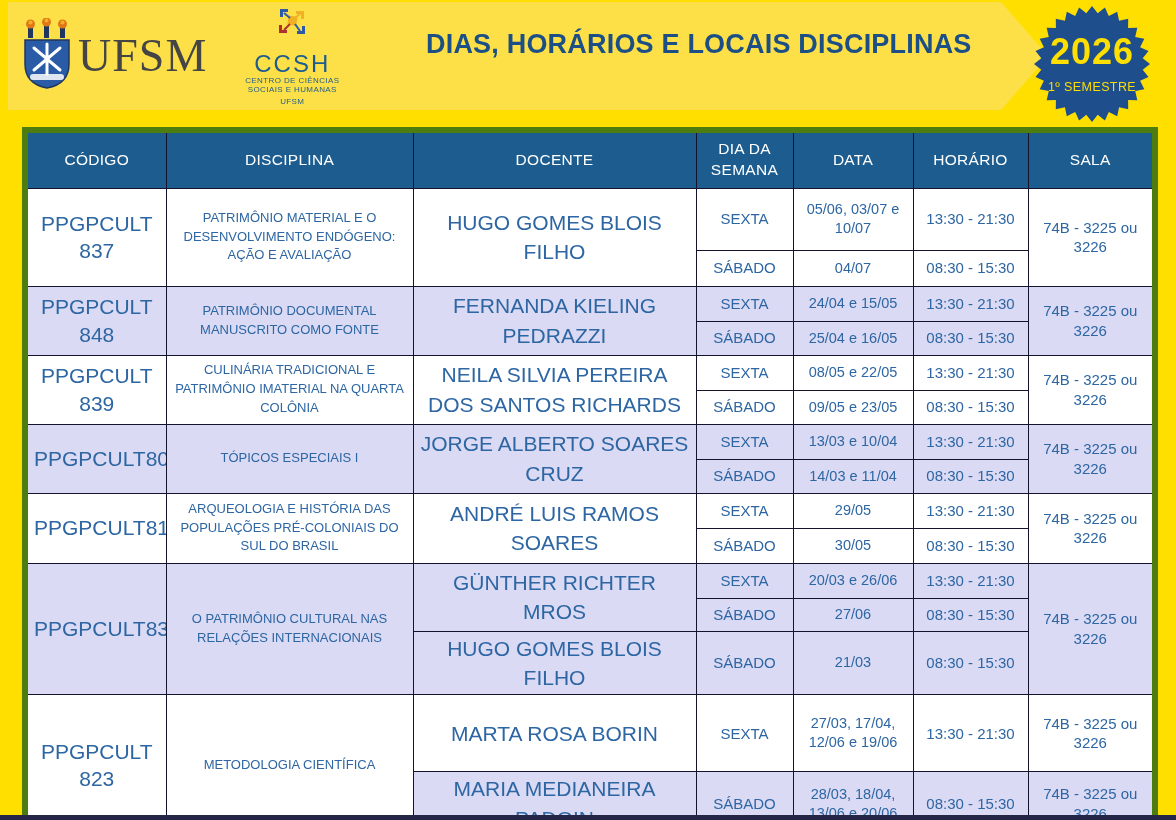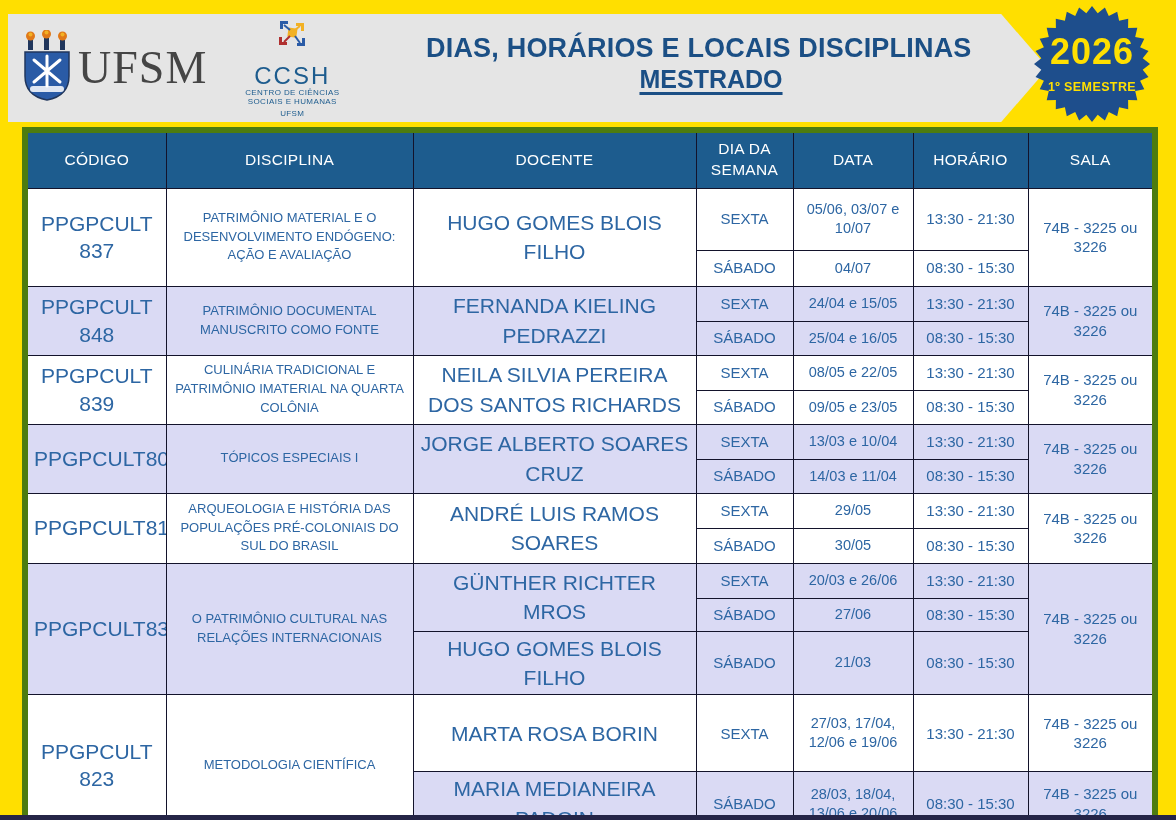--- a/index.html
+++ b/index.html
@@ -1,48 +1,48 @@
 <!DOCTYPE html>
 <html><head>
 <meta charset="utf-8">
 <style>
   * { margin:0; padding:0; box-sizing:border-box; }
   body { font-family:"Liberation Sans", sans-serif; }
   .canvas { position:relative; width:1176px; height:820px; background:#ffdf00; overflow:hidden; }
 
   
   .band {
-    position:absolute; left:8px; top:14px; width:1040px; height:108px;
-    background:#e5e5e5;
+    position:absolute; left:8px; top:2px; width:1040px; height:108px;
+    background:#fde047;
     clip-path:polygon(0 0, 95.5% 0, 100% 50%, 95.5% 100%, 0 100%);
     display:flex; align-items:center;
   }
   .logos { display:flex; align-items:center; gap:26px; padding-left:14px; }
   .ufsm-logo { display:flex; align-items:center; gap:6px; }
   .ufsm-text { font-family:"Liberation Serif", serif; font-size:46px; color:#454545; letter-spacing:1px; }
   .ccsh-logo { text-align:center; width:118px; line-height:1.12; }
   .ccsh-acronym { font-size:24px; color:#1d5c8e; letter-spacing:2px; font-weight:400; margin-top:8px; }
   .ccsh-line { font-size:8px; color:#1d5c8e; letter-spacing:.4px; }
   .ccsh-line.u { margin-top:3px; }
   .ppg-logo { text-align:center; width:132px; line-height:1.2; }
   .ppg-line1 { font-size:8.5px; color:#8a7a66; margin-top:3px; }
   .ppg-line2 { font-family:"Liberation Serif", serif; font-weight:bold; font-size:15px; color:#8c1f28; }
 
   .titles { position:absolute; left:418px; top:17px; width:570px; }
   .t1 { font-size:17px; font-weight:bold; color:#1b4f85; letter-spacing:.2px; }
-  .t2 { font-size:27px; font-weight:800; color:#1b4f85; letter-spacing:.2px; margin-top:2px; }
+  .t2 { font-size:27px; font-weight:800; color:#1b4f85; letter-spacing:.2px; margin-top:10px; }
   .t3 { font-size:25px; font-weight:800; color:#1b4f85; text-align:center;
         text-decoration:underline; text-decoration-thickness:3px; text-underline-offset:4px; margin-top:1px; }
 
   
   .badge { position:absolute; left:1032px; top:4px; width:120px; height:118px; }
   .badge svg { position:absolute; inset:0; }
   .badge-text { position:absolute; inset:0; display:flex; flex-direction:column; align-items:center; justify-content:center; padding-top:2px; }
   .badge-year { font-size:36px; font-weight:800; color:#ffdf00; letter-spacing:1px; line-height:1; }
-  .badge-sem  { font-size:12.5px; font-weight:700; color:#ffdf00; letter-spacing:.4px; margin-top:10px; }
+  .badge-sem  { font-size:12.5px; font-weight:400; color:#ffdf00; letter-spacing:.4px; margin-top:10px; }
 
   
   table.sched { position:absolute; left:22px; top:127px; width:1130px;
     border-collapse:collapse; table-layout:fixed; background:#fff; }
   table.sched th, table.sched td {
     border:1.5px solid #13132b; text-align:center; vertical-align:middle;
     padding:2px 6px; overflow:hidden;
   }
   table.sched { border:6px solid #4d7c0f; }
   th { background:#1d5c8e; color:#ffffff; font-weight:400; font-size:15.5px; letter-spacing:.3px; line-height:1.35; }
@@ -103,21 +103,20 @@
         <div class="ccsh-acronym">CCSH</div>
         <div class="ccsh-line">CENTRO DE CIÊNCIAS</div>
         <div class="ccsh-line">SOCIAIS E HUMANAS</div>
         <div class="ccsh-line u">UFSM</div>
       </div>
 
     </div>
 
     <div class="titles">
       <div class="t2">DIAS, HORÁRIOS E LOCAIS DISCIPLINAS</div>
-      <div class="t3">MESTRADO</div>
     </div>
   </div>
 
   <div class="badge">
     <svg viewBox="0 0 120 120">
       <polygon id="starburst" points="118.0,60.0 110.7,65.7 116.5,72.9 108.1,76.8 112.3,85.2 103.2,87.1 105.3,96.2 96.1,96.1 96.2,105.3 87.1,103.2 85.2,112.3 76.8,108.1 72.9,116.5 65.7,110.7 60.0,118.0 54.3,110.7 47.1,116.5 43.2,108.1 34.8,112.3 32.9,103.2 23.8,105.3 23.9,96.1 14.7,96.2 16.8,87.1 7.7,85.2 11.9,76.8 3.5,72.9 9.3,65.7 2.0,60.0 9.3,54.3 3.5,47.1 11.9,43.2 7.7,34.8 16.8,32.9 14.7,23.8 23.9,23.9 23.8,14.7 32.9,16.8 34.8,7.7 43.2,11.9 47.1,3.5 54.3,9.3 60.0,2.0 65.7,9.3 72.9,3.5 76.8,11.9 85.2,7.7 87.1,16.8 96.2,14.7 96.1,23.9 105.3,23.8 103.2,32.9 112.3,34.8 108.1,43.2 116.5,47.1 110.7,54.3" fill="#1e4e8c"></polygon>
     </svg>
     <div class="badge-text">
       <div class="badge-year">2026</div>
       <div class="badge-sem">1º SEMESTRE</div>

